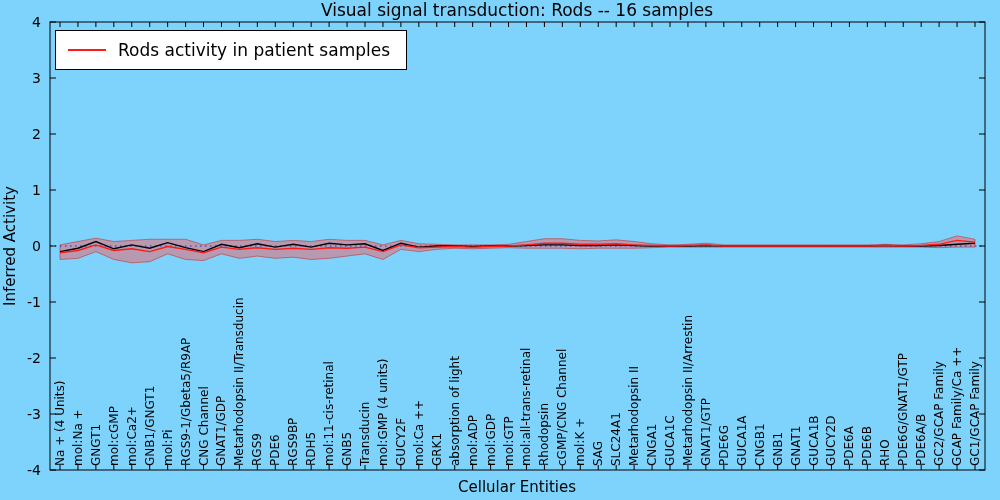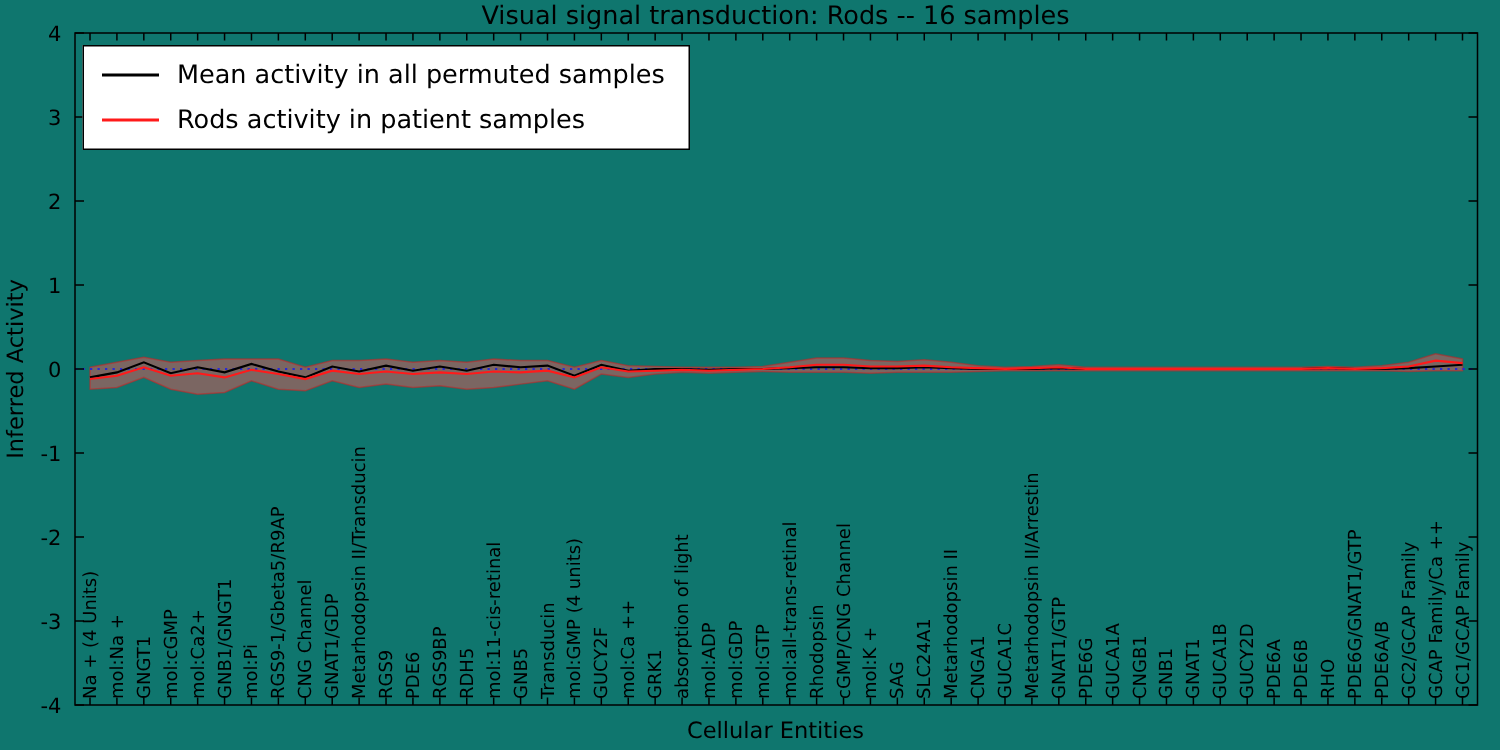--- a/index.html
+++ b/index.html
@@ -1,20 +1,20 @@
 <!DOCTYPE html>
 <html><head>
 <meta charset="utf-8">
 <style>
   html, body { margin: 0; padding: 0; background: #ffffff; }
   #figure {
     position: relative;
     width: 1000px;
     height: 500px;
-    background: #0f766e;
+    background: #7dd3fc;
     font-family: "DejaVu Sans", sans-serif;
     overflow: hidden;
   }
   #plot-svg { position: absolute; left: 0; top: 0; }
   #plot-svg text { font-family: "DejaVu Sans", sans-serif; fill: #000000; }
   .legend {
     position: absolute;
     left: 55px;
     top: 30px;
     background: #ffffff;
@@ -222,21 +222,17 @@
       <line x1="957.0588235294117" x2="957.0588235294117" y1="470" y2="465" stroke="#000"></line>
       <line x1="957.0588235294117" x2="957.0588235294117" y1="22" y2="27" stroke="#000"></line>
       <text x="961.0588235294117" y="466" font-size="12" transform="rotate(-90 961.0588235294117 466)">GCAP Family/Ca ++</text>
       <line x1="975" x2="975" y1="470" y2="465" stroke="#000"></line>
       <line x1="975" x2="975" y1="22" y2="27" stroke="#000"></line>
       <text x="979" y="466" font-size="12" transform="rotate(-90 979 466)">GC1/GCAP Family</text>
     </svg>
 
   <div class="legend">
     <div class="legend-row">
-      <span class="legend-line" id="legend-line-0" style="border-top-color: rgb(0, 0, 0);"></span>
-      <span class="legend-label">Mean activity in all permuted samples</span>
-    </div>
-    <div class="legend-row">
       <span class="legend-line" id="legend-line-1" style="border-top-color: rgb(255, 26, 26);"></span>
       <span class="legend-label">Rods activity in patient samples</span>
     </div>
   </div>
 </div>
 
 </body></html>

